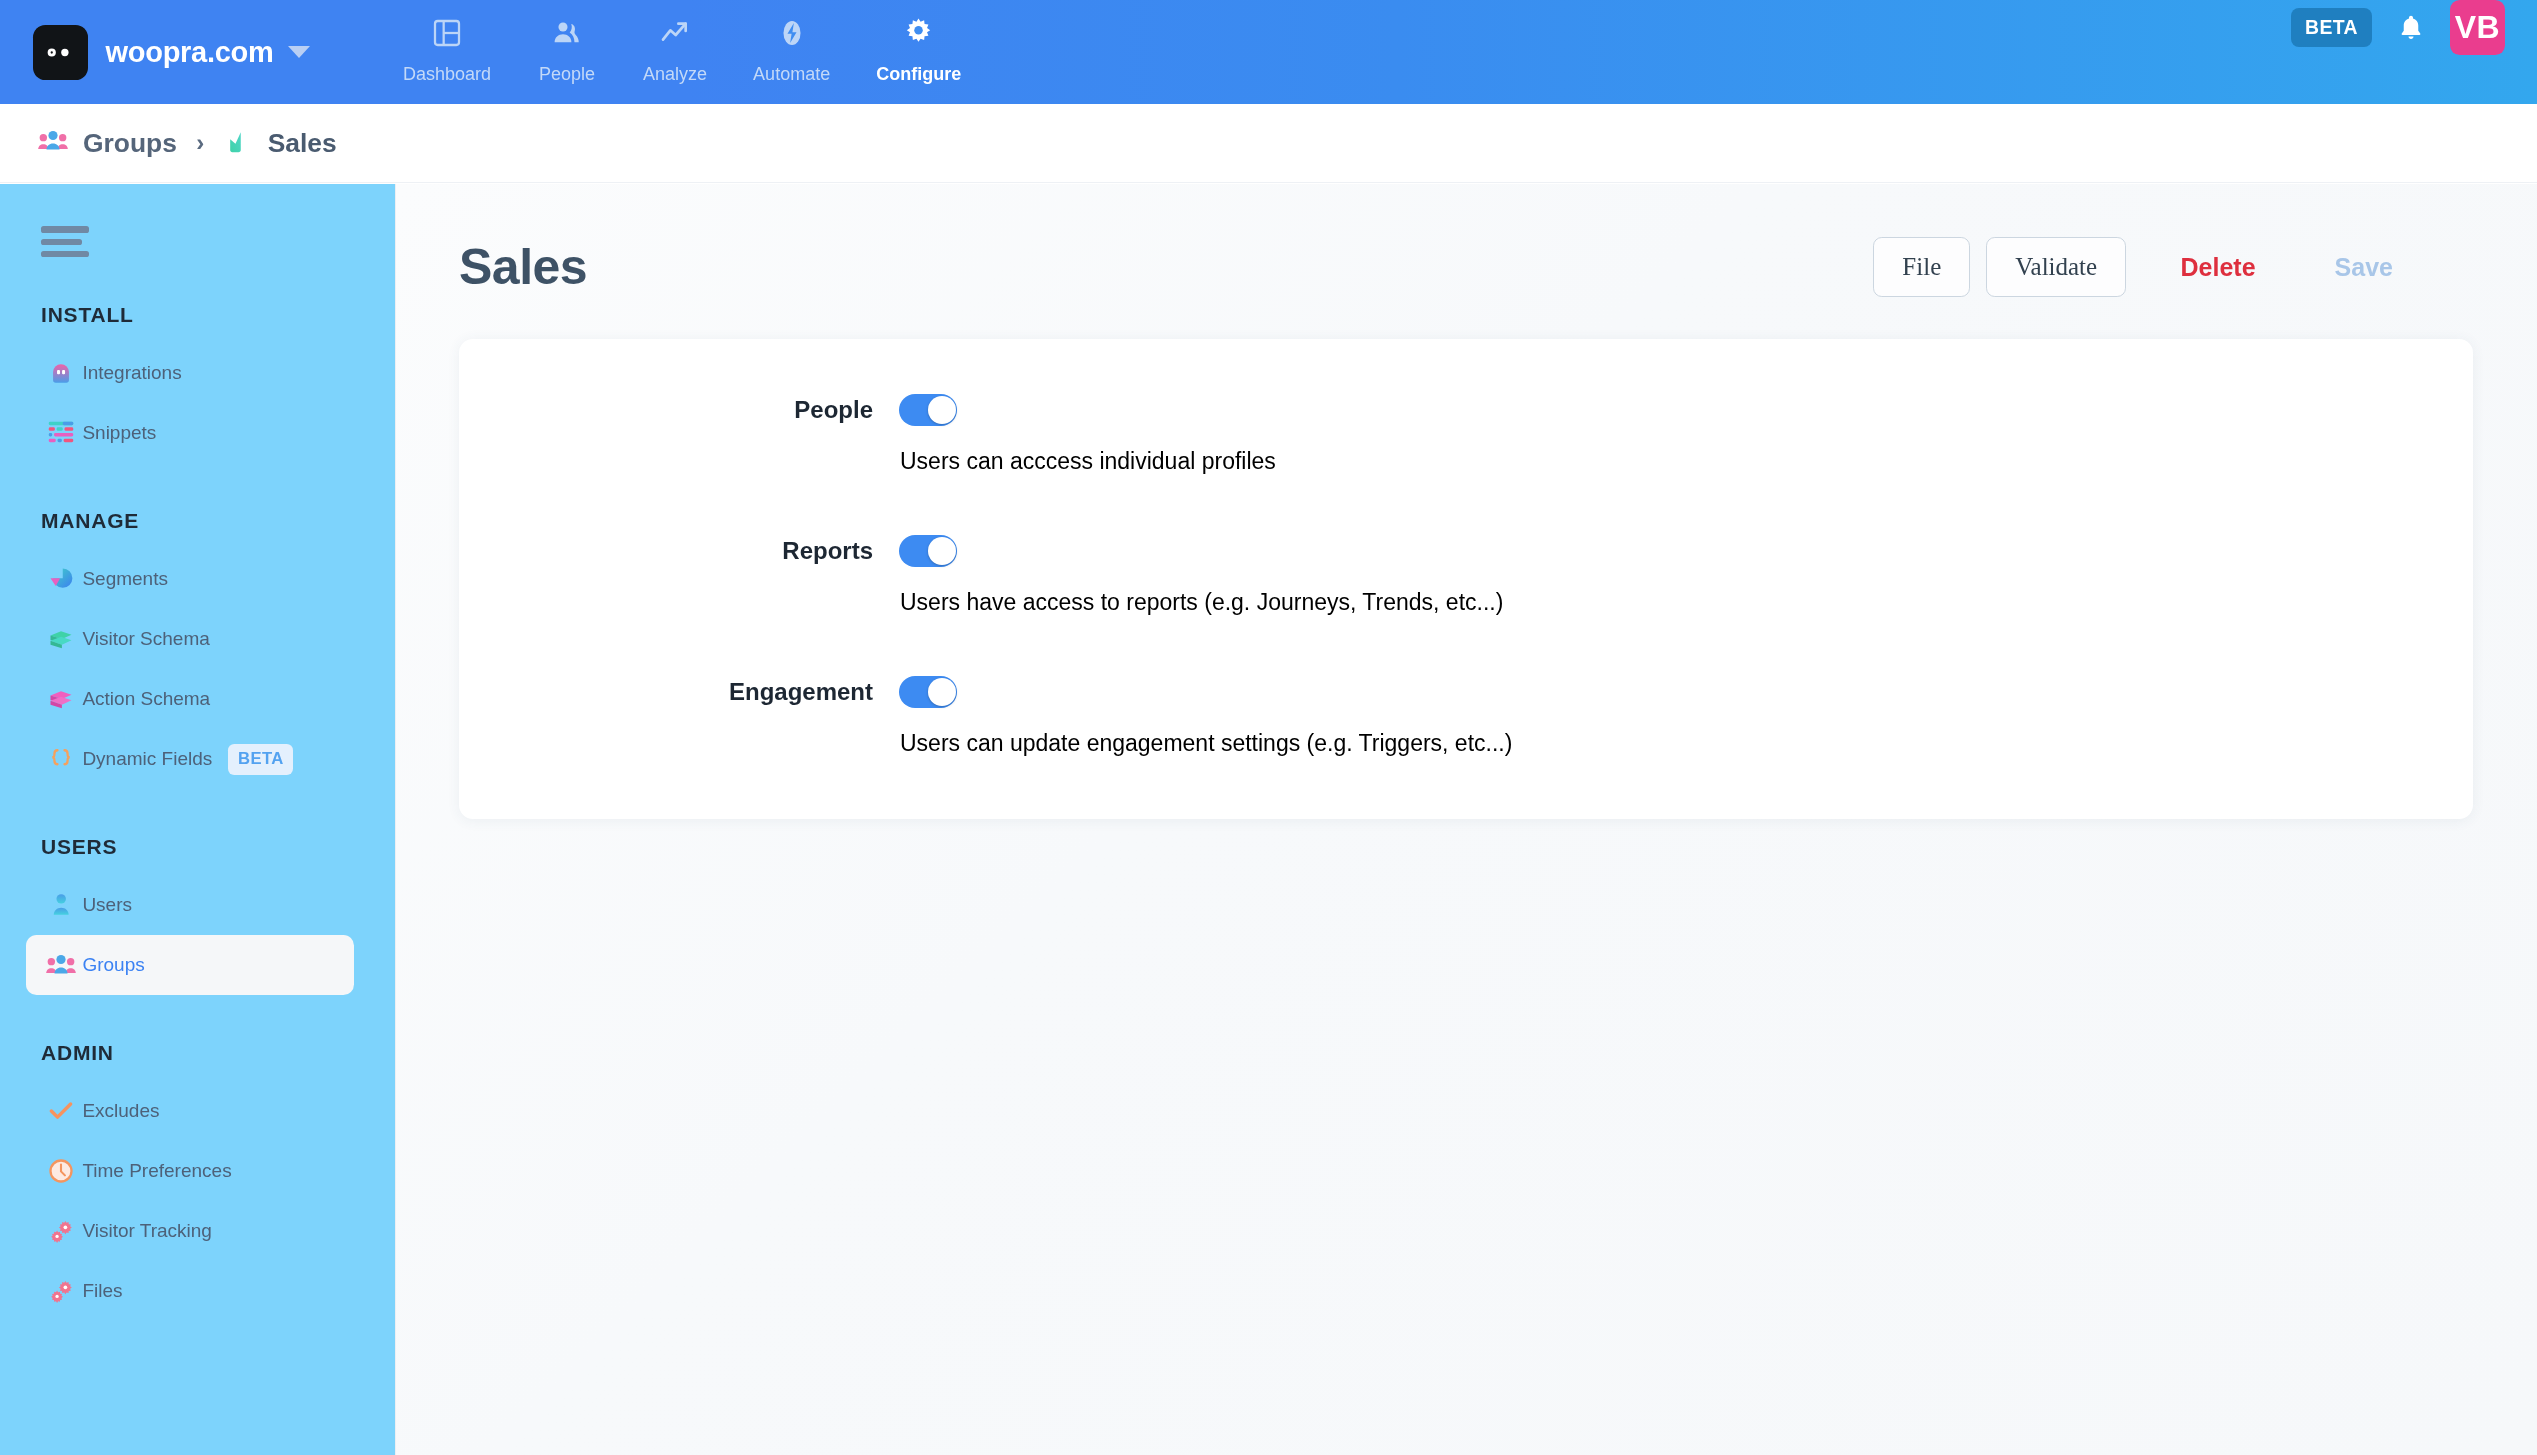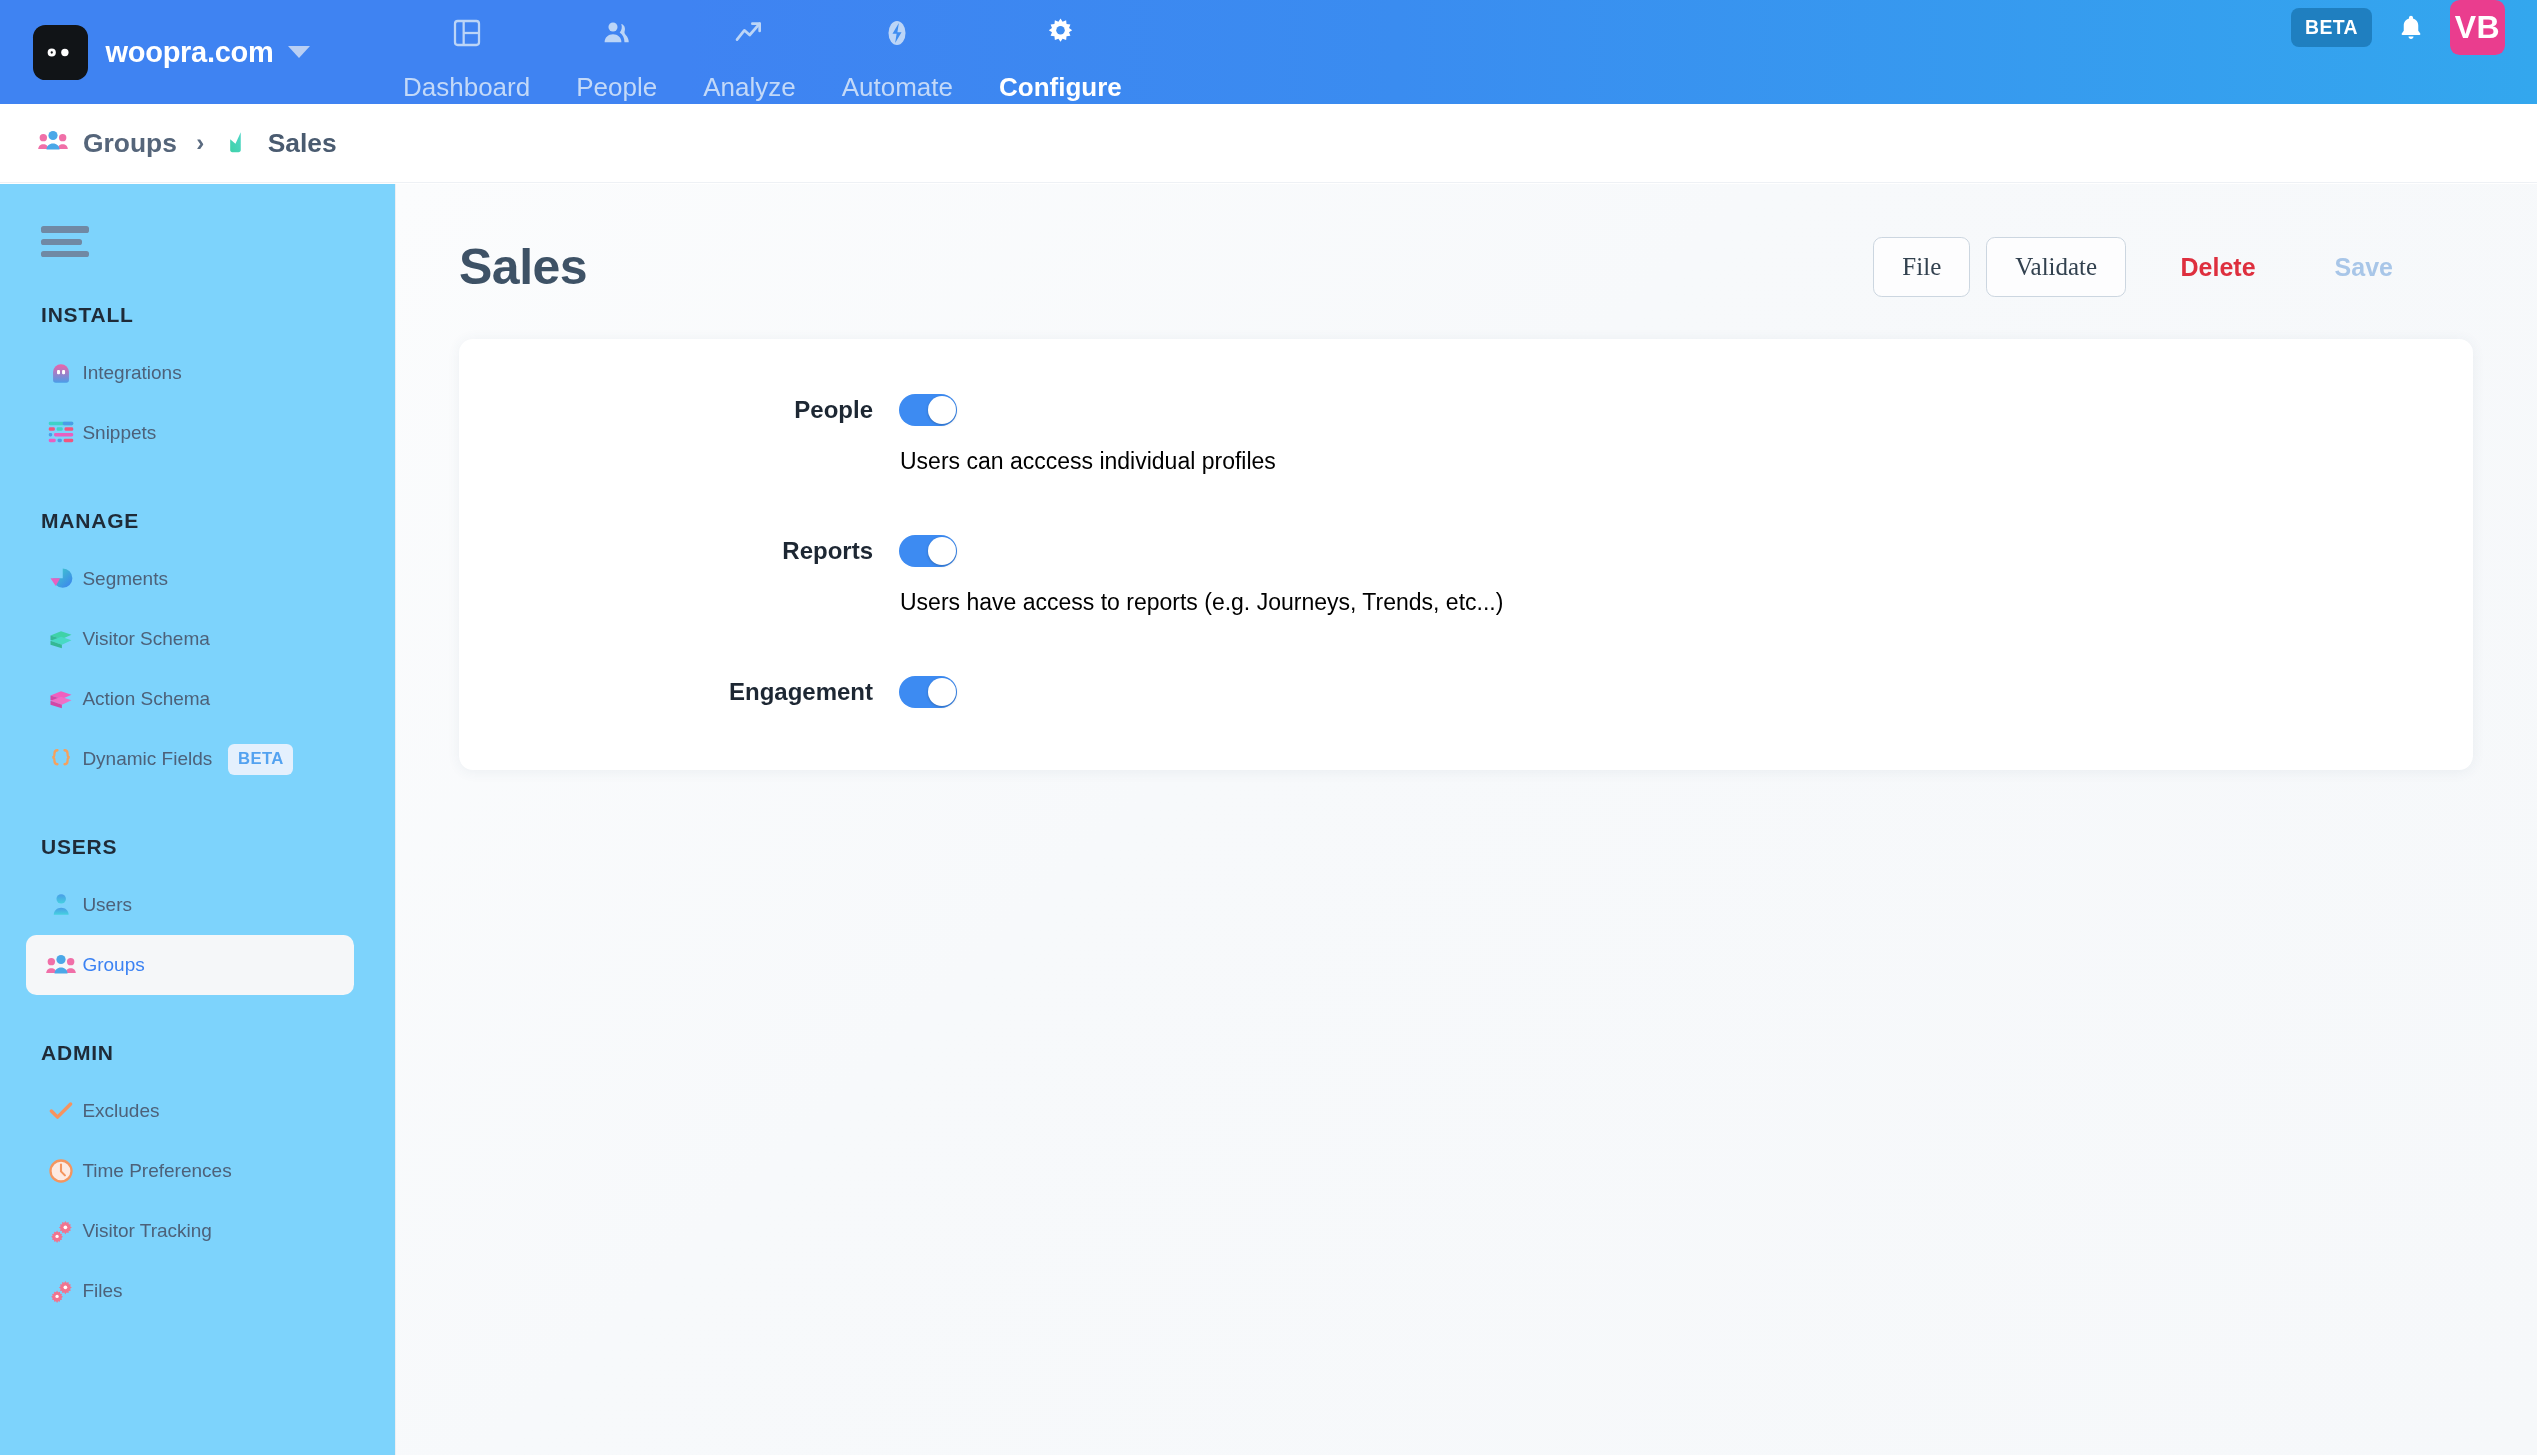--- a/index.html
+++ b/index.html
@@ -40,21 +40,21 @@
     border-right: 11.5px solid transparent;
     border-top: 12.3px solid #b9cff4;
   }
   .nav-items { display: flex; align-items: flex-start; margin-left: 28px; height:104px; padding-top: 12.3px;}
   .nav-item {
     display: flex; flex-direction: column; align-items: center;
     padding: 0 23px; cursor: pointer; min-width: 106px;
   }
   .nav-ico { height: 41px; display: flex; align-items: center; justify-content: center; }
   .nav-label {
-    color: #c3d9f8; font-size: 26px; font-weight: 400; margin-top: 19px; white-space: nowrap;
+    color: #c3d9f8; font-size: 18px; font-weight: 400; margin-top: 11px; white-space: nowrap;
   }
   .nav-item.active .nav-label { color: #ffffff; font-weight: 700; }
   .nav-right {
     margin-left: auto; display: flex; align-items: center;
     padding-right: 33px; gap: 23px;
   }
   .beta-pill {
     background: #1f7fc0; color: #ffffff; font-size: 19.4px; font-weight: 600;
     border-radius: 8px; padding: 8px 14px; letter-spacing: 0.4px;
   }
@@ -487,17 +487,18 @@
       <div class="toggle-desc">Users have access to reports (e.g. Journeys, Trends, etc...)</div>
     </div>
 
     <div class="toggle-row">
       <div class="toggle-line">
         <div class="toggle-label">Engagement</div>
         <div class="switch">
           <div class="knob"></div>
         </div>
       </div>
+      <div class="toggle-desc">Users can update engagement settings (e.g. Triggers, etc...)</div>
     </div>
 
   </div>
 </div>
 
 
 </body></html>

